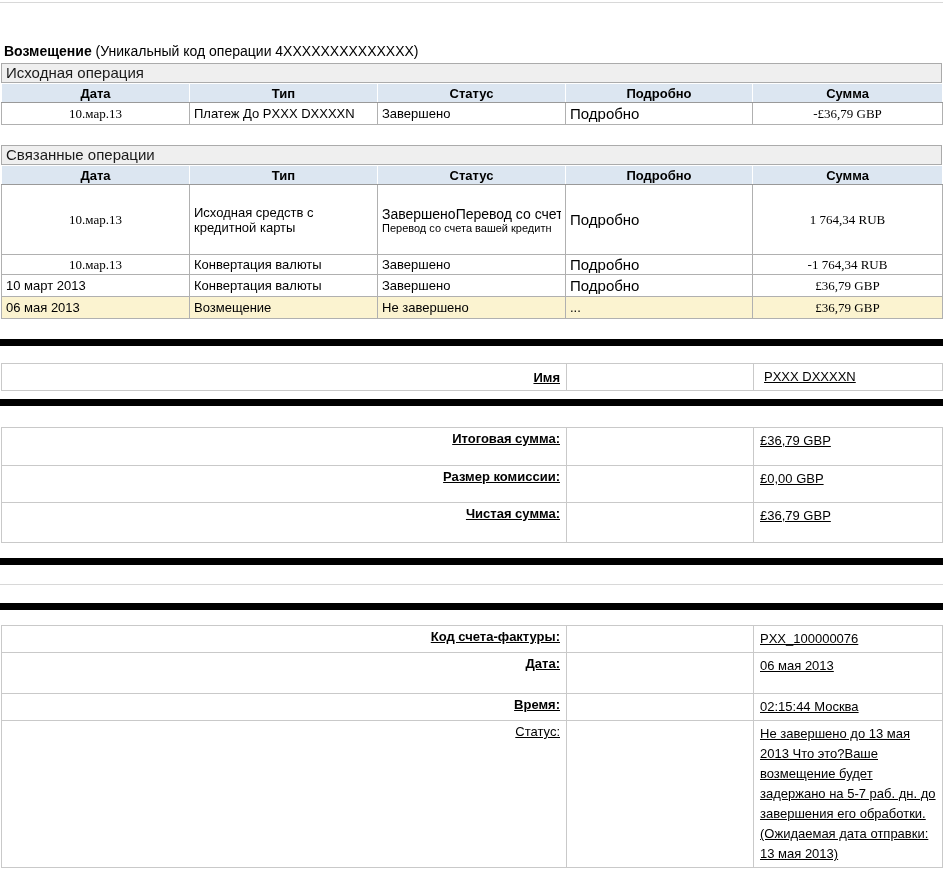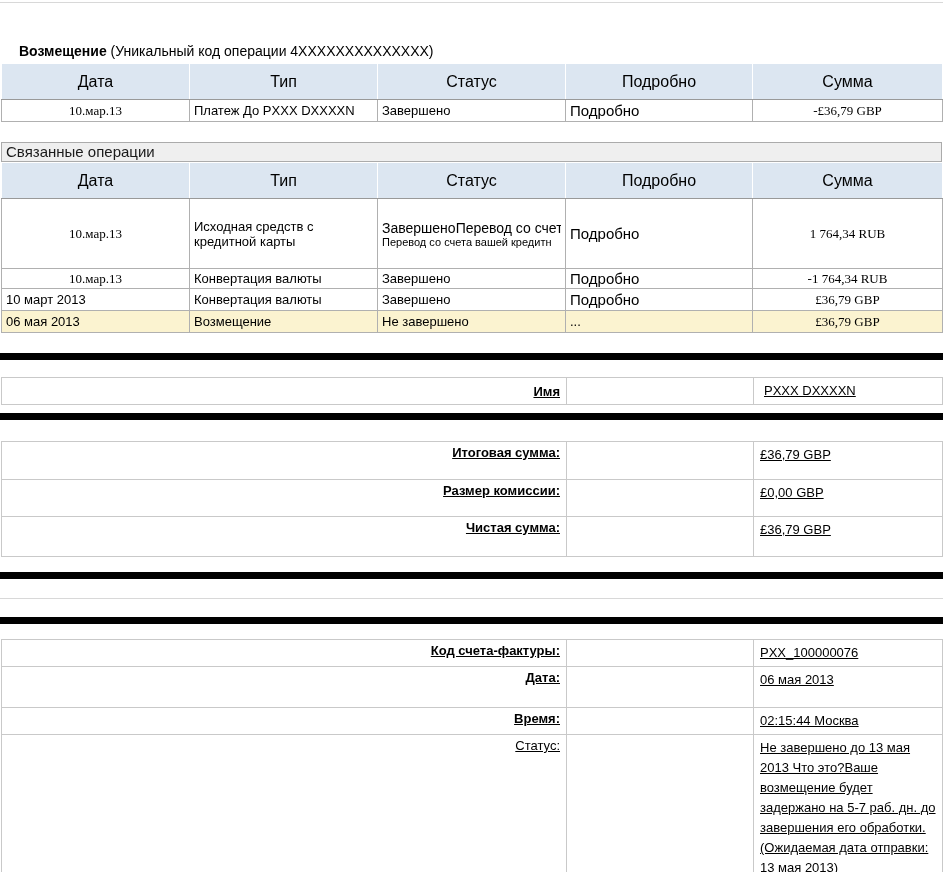--- a/index.html
+++ b/index.html
@@ -6,43 +6,43 @@
   html, body { background: #ffffff; }
   body { font-family: "Liberation Sans", sans-serif; color: #000; }
   .page { position: relative; width: 943px; height: 872px; background: #fff; overflow: hidden; }
 
   .sp2  { height: 2px; }
   .hairline { height: 1px; border-top: 1px solid #d8d8d8; width: 943px; }
   .gap20 { height: 20px; } .gap21 { height: 20px; } .gap17 { height: 17px; }
   .gap8  { height: 8px; }  .gap22 { height: 21px; } .gap15 { height: 15px; }
   .gap19 { height: 19px; } .gap18 { height: 18px; }
 
-  .title-row { height: 20px; margin-top: 20px; padding-left: 19px; font-size: 14px; white-space: nowrap; }
+  .title-row { height: 20px; margin-top: 20px; padding-left: 4px; font-size: 14px; white-space: nowrap; }
   .title-main { font-weight: bold; }
   .title-suffix { font-weight: normal; }
 
   .blackbar { height: 7px; width: 943px; background: #000; }
 
   .section-header {
     width: 941px; height: 20px; margin-left: 1px;
     background: var(--section-header-bg, #efefef);
     border: 1px solid #ababab;
     font-size: 15px; line-height: 18px; padding-left: 4px; color: #1a1a1a;
   }
 
   table.grid {
     width: 941px; margin-left: 1px;
     border-collapse: collapse; table-layout: fixed;
     border: 1px solid #8c8c8c;
     font-size: 13px;
   }
   table.grid th {
     background: var(--header-bg, #dce6f1);
-    font-weight: normal; text-align: center; font-size: 16px;
-    height: 36px; border: 1px solid #ffffff; border-bottom: 1px solid #999;
+    font-weight: bold; text-align: center; font-size: 13px;
+    height: 19px; border: 1px solid #ffffff; border-bottom: 1px solid #999;
   }
   table.grid td {
     border: 1px solid #b0b0b0;
     padding: 1px 4px; vertical-align: middle; overflow: hidden;
   }
   td.al-r { text-align: center; font-family: Liberation Serif, serif; }
   td.v-top { vertical-align: top; padding-top: 2px; }
   td.v-bot { vertical-align: bottom; padding-bottom: 3px; }
   td.details-cell { font-size: 15px; }
   td.details-small { font-size: 13px; }
@@ -72,20 +72,21 @@
 
   <div class="sp2"></div>
   <div class="hairline"></div>
   <div class="gap20"></div>
 
   <div class="title-row">
     <span class="title-main">Возмещение</span>
     <span class="title-suffix">(Уникальный код операции 4XXXXXXXXXXXXXX)</span>
   </div>
 
+  <div class="section-header">Исходная операция</div>
   <table class="grid">
     <colgroup>
         <col style="width:188px">
         <col style="width:188px">
         <col style="width:188px">
         <col style="width:187px">
         <col style="width:190px">
       </colgroup>
     <thead>
       <tr>

